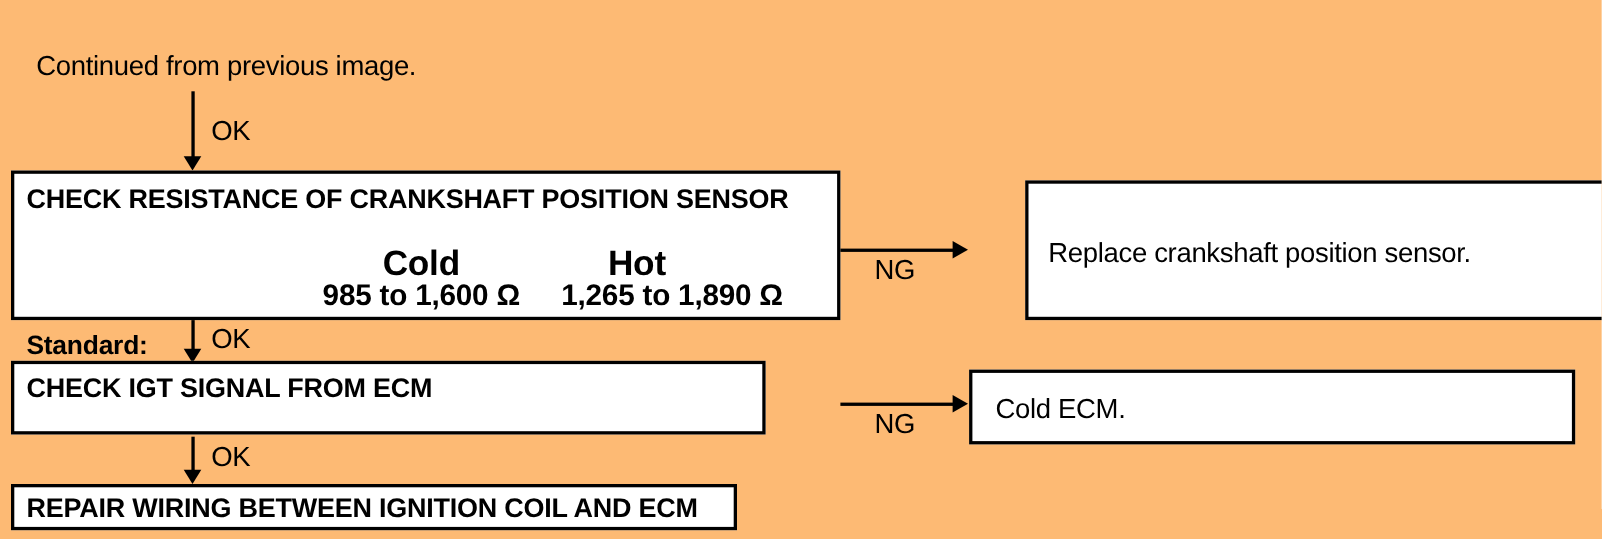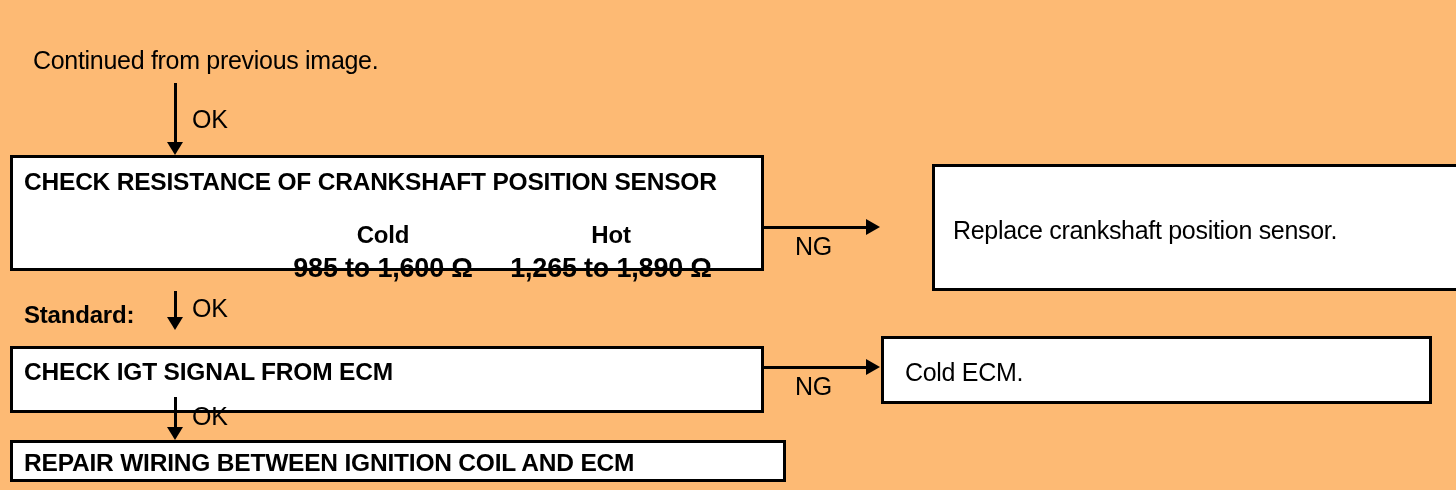--- a/index.html
+++ b/index.html
@@ -57,21 +57,21 @@
     position: absolute;
     font-size: 24px;
     font-weight: bold;
     letter-spacing: -0.2px;
     white-space: nowrap;
     line-height: 1;
     margin-top: 48px;
   }
   .col-head {
     position: absolute;
-    font-size: 24px;
+    font-size: 32px;
     font-weight: bold;
     letter-spacing: -0.2px;
     white-space: nowrap;
     line-height: 1;
     text-align: center;
     transform: translateX(-50%);
   }
   .col-val {
     position: absolute;
     font-size: 27px;
@@ -124,54 +124,54 @@
 <body>
 
 <div id="canvas">
 
   <div class="note" style="left:33px; top:48px;">Continued from previous image.</div>
 
   <div class="vline" style="left:174px; top:83px; height:60px;"></div>
   <div class="arrow-down" style="left:167px; top:142px;"></div>
   <div class="edge-label" style="left:192px; top:107px;">OK</div>
 
-  <div class="box" style="left:10px; top:155px; width:754px; height:116px;">
+  <div class="box" style="left:10px; top:155px; width:754px; height:136px;">
     <div class="box-title" style="left:11px; top:10px; width:720px;">CHECK RESISTANCE OF CRANKSHAFT POSITION SENSOR</div>
     <div class="std-label" style="left:11px; top:97px;">Standard:</div>
     <div class="col-head" style="left:370px; top:65px;">Cold</div>
     <div class="col-val" style="left:370px; top:97px;">985 to 1,600 Ω</div>
-    <div class="col-head" style="left:598px; top:65px;">Hot</div>
+    <div class="col-head" style="left:566px; top:65px;">Hot</div>
     <div class="col-val" style="left:598px; top:97px;text-align:right;">1,265 to 1,890 Ω</div>
   </div>
 
   <div class="hline" style="left:764px; top:226px; width:104px;"></div>
   <div class="arrow-right" style="left:866px; top:219px;"></div>
   <div class="edge-label" style="left:795px; top:234px;">NG</div>
 
   <div class="box" style="left:932px; top:164px; width:649px; height:127px;">
     <div class="box-body" style="left:18px; top:51px;">Replace crankshaft position sensor.</div>
   </div>
 
   <div class="vline" style="left:174px; top:291px; height:28px;"></div>
   <div class="arrow-down" style="left:167px; top:317px;"></div>
   <div class="edge-label" style="left:192px; top:296px;">OK</div>
 
-  <div class="box" style="left:10px; top:346px; width:754px; height:67px;">
+  <div class="box" style="left:10px; top:328px; width:686px; height:67px;">
     <div class="box-title" style="left:11px; top:9px; width:720px;">CHECK IGT SIGNAL FROM ECM</div>
   </div>
 
   <div class="hline" style="left:764px; top:366px; width:104px;"></div>
   <div class="arrow-right" style="left:866px; top:359px;"></div>
   <div class="edge-label" style="left:795px; top:374px;">NG</div>
 
   <div class="box" style="left:881px; top:336px; width:551px; height:68px;">
     <div class="box-body" style="left:21px; top:21px;">Cold ECM.</div>
   </div>
 
   <div class="vline" style="left:174px; top:397px; height:32px;"></div>
   <div class="arrow-down" style="left:167px; top:427px;"></div>
   <div class="edge-label" style="left:192px; top:404px;">OK</div>
 
-  <div class="box" style="left:10px; top:440px; width:776px; height:42px;">
+  <div class="box" style="left:10px; top:440px; width:660px; height:42px;">
     <div class="box-title" style="left:11px; top:6px; width:740px;">REPAIR WIRING BETWEEN IGNITION COIL AND ECM</div>
   </div>
 
 </div>
 
 </body></html>

